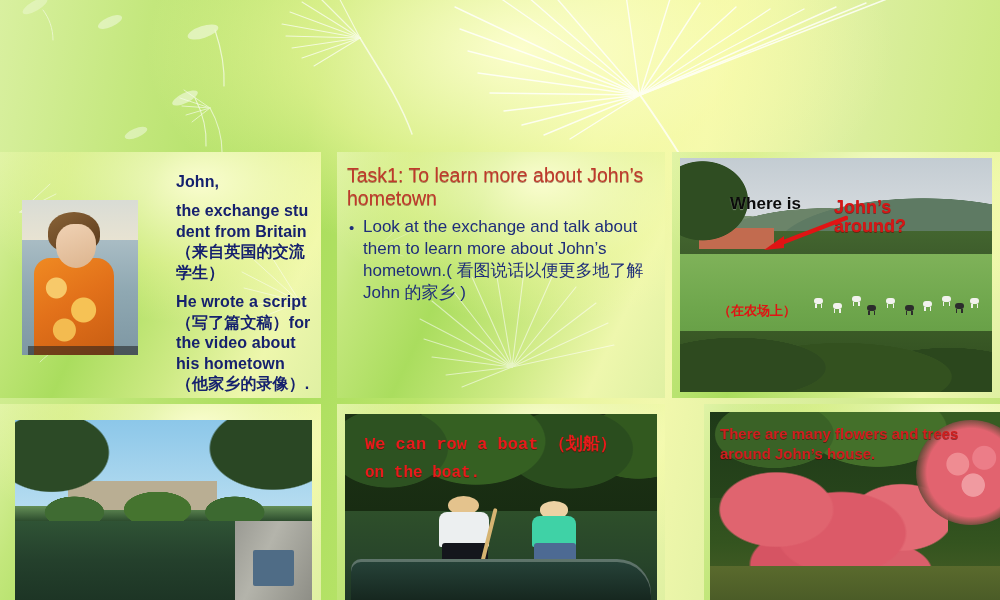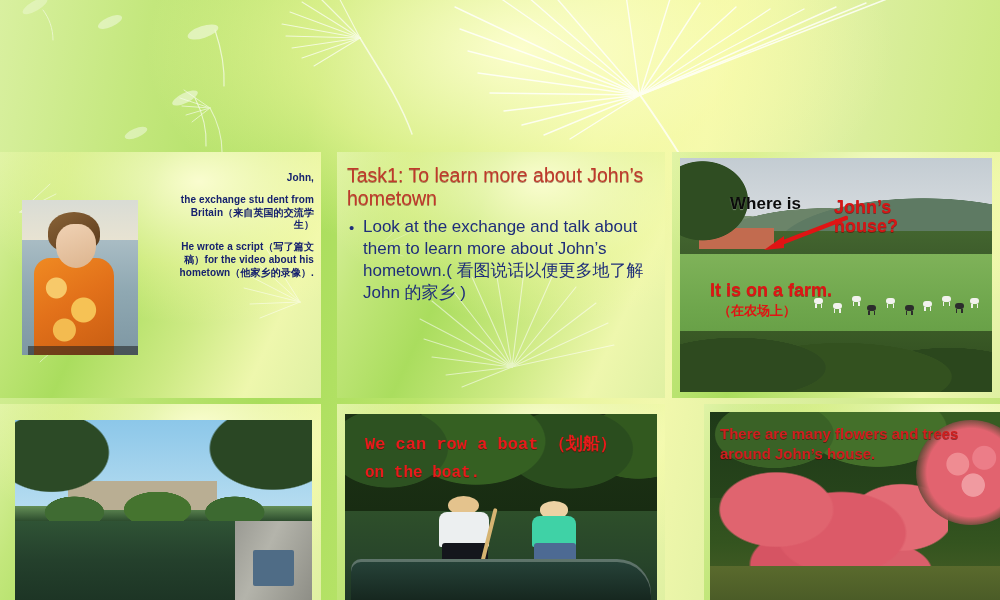--- a/index.html
+++ b/index.html
@@ -40,21 +40,21 @@
   .boy .face{position:absolute;left:34px;top:24px;width:40px;height:44px;border-radius:46% 46% 52% 52%;
     background:linear-gradient(160deg,#f0d2b4,#dcb48e);}
   .boy .shirt{position:absolute;left:12px;top:58px;width:80px;height:100px;border-radius:16px 18px 0 0;
     background:
       radial-gradient(circle at 28% 30%, #f7c96a 0 10px, transparent 11px),
       radial-gradient(circle at 62% 52%, #f6c255 0 12px, transparent 13px),
       radial-gradient(circle at 38% 72%, #f3bb50 0 11px, transparent 12px),
       linear-gradient(150deg,#f08a22,#e2711a 45%,#c75c12);}
   .boy .cap{position:absolute;left:6px;bottom:0;right:0;height:9px;background:rgba(30,30,30,.55);}
   #p1 .txt{position:absolute;left:176px;top:20px;width:138px;color:#16216e;
-    font-weight:bold;font-size:10px;line-height:1.28;letter-spacing:.1px;text-align:right;}
+    font-weight:bold;font-size:16px;line-height:1.28;letter-spacing:.1px;}
   #p1 .txt p{margin:0 0 9px 0;}
 
   
   #p2{left:337px;top:152px;width:328px;height:246px;}
   #p2 .title{
     position:absolute;left:10px;top:12px;width:308px;text-align:left;
     color:#c0392b;font-size:19.5px;line-height:1.18;
     text-shadow:0 1px 0 rgba(90,10,0,.45);
   }
   #p2 .bullet{
@@ -359,26 +359,25 @@
       <div class="goat dark" style="left:60%;top:63%;"></div>
       <div class="goat" style="left:66%;top:60%;"></div>
       <div class="goat dark" style="left:72%;top:63%;"></div>
       <div class="goat" style="left:78%;top:61%;"></div>
       <div class="goat" style="left:84%;top:59%;"></div>
       <div class="goat dark" style="left:88%;top:62%;"></div>
       <div class="goat" style="left:93%;top:60%;"></div>
     </div>
 
     <div class="whereis">Where is</div>
-    <div class="johnshouse">John’s house?</div>
+    <div class="johnshouse">John’s around?</div>
     <svg class="arrow" viewBox="0 0 86 40">
       <line x1="84" y1="4" x2="14" y2="31" stroke="#e01414" stroke-width="4.5" stroke-linecap="round"></line>
       <polygon points="2,36 22,22 22,34" fill="#e01414"></polygon>
     </svg>
-    <div class="onfarm">It is on a farm.</div>
     <div class="onfarm-cn">（在农场上）</div>
   </div>
 
   <div class="panel" id="p4">
     <div class="panel-bg"></div>
     <div class="photo">
       <div class="lk-sky"></div>
       <div class="lk-far"></div>
       <div class="lk-row"></div>
       <div class="lk-tl"></div>

